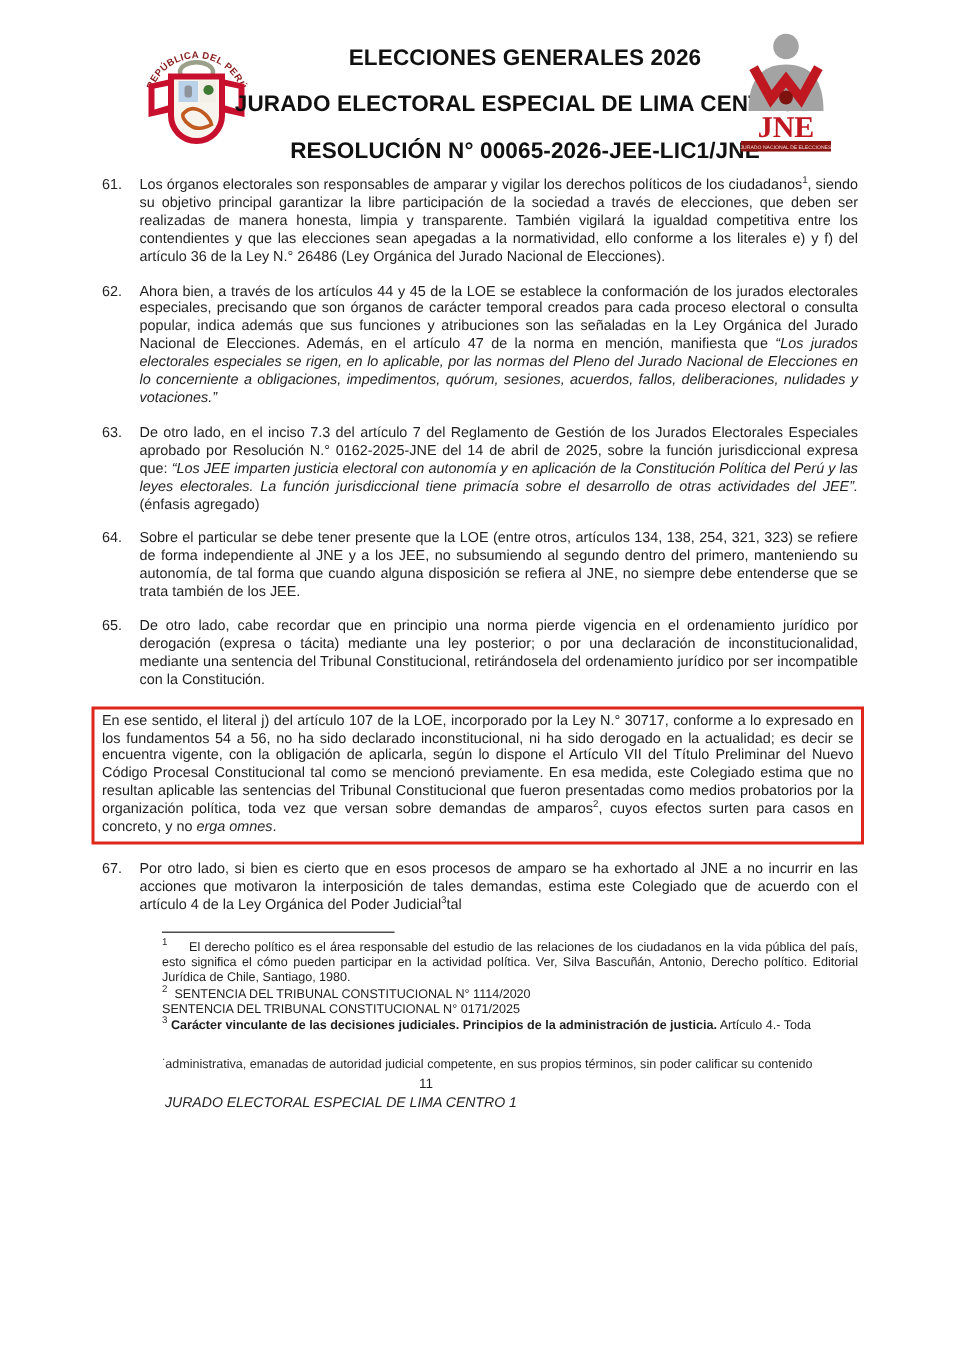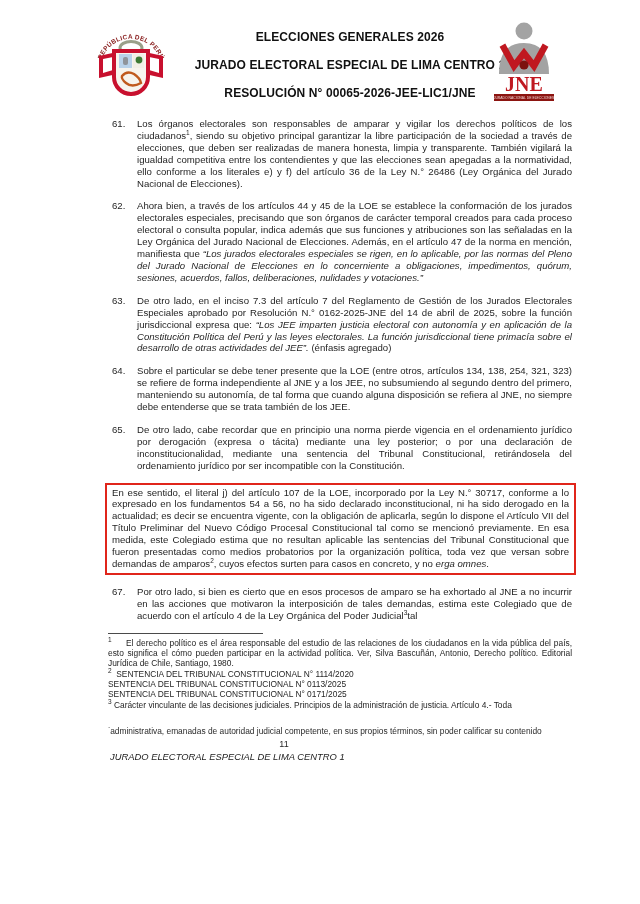--- a/index.html
+++ b/index.html
@@ -5,29 +5,29 @@
   html,body { margin:0; padding:0; background:#ffffff; }
   .page {
     position:relative; width:640px; height:904px; background:#ffffff;
     font-family:"Liberation Sans", sans-serif; color:#1f1f1f; overflow:hidden;
   }
   
   .header { position:relative; height:96px; padding-top:20px; }
   .coat { position:absolute; left:92px; top:18px; width:78px; height:88px; }
   .jne-logo { position:absolute; left:493px; top:20px; width:62px; height:84px; }
   .titles { position:absolute; left:150px; right:90px; top:30px; text-align:center; }
-  .titles .t-line { font-weight:bold; font-size:12px; color:#111; margin-bottom:14px; letter-spacing:.1px; }
+  .titles .t-line { font-weight:bold; font-size:15px; color:#111; margin-bottom:14px; letter-spacing:.1px; }
   
-  .content { margin:2px 68px 0 112px; }
+  .content { margin:2px 68px 0 68px; }
   .para { display:flex; margin-bottom:11px; font-size:9.6px; line-height:11.9px; }
   .pnum { flex:none; width:25px; color:#1f1f1f; }
   .ptext { flex:1; text-align:justify; }
   .ptext.boxed { border:2px solid #e0251b; padding:2px 5px 3px 5px; margin-left:-7px; margin-right:-4px; }
   .seg-i  { font-style:italic; }
-  .seg-b  { font-weight:normal; }
+  .seg-b  { font-weight:bold; }
   .seg-bi { font-weight:normal; font-style:italic; }
   .seg-sup{ vertical-align:super; font-size:6.5px; line-height:0; }
   
   .fn-area { margin:4px 68px 0 108px; }
   .fn-sep { width:155px; border-top:1px solid #4a4a4a; margin-bottom:4px; }
   .fn { font-size:8.4px; line-height:10.3px; text-align:justify; }
   .fn-line { font-size:8.4px; line-height:10.3px; }
   .fn3 { margin-top:1px; }
   .fn-cont { margin-top:15px; font-size:8.4px; line-height:10.3px; color:#2a2a2a; }
   
@@ -115,21 +115,20 @@
     <div class="para">
       <div class="pnum">67.</div>
       <div class="ptext"><span>Por otro lado, si bien es cierto que en esos procesos de amparo se ha exhortado al JNE a no incurrir en las acciones que motivaron la interposición de tales demandas, estima este Colegiado que de acuerdo con el artículo 4 de la Ley Orgánica del Poder Judicial</span><span class="seg-sup">3</span><span>tal</span></div>
     </div>
   </div>
 
   <div class="fn-area">
     <div class="fn-sep"></div>
     <div class="fn"><span class="seg-sup">1</span><span>&nbsp;&nbsp;&nbsp;&nbsp;&nbsp;El derecho político es el área responsable del estudio de las relaciones de los ciudadanos en la vida pública del país, esto significa el cómo pueden participar en la actividad política. Ver, Silva Bascuñán, Antonio, Derecho político. Editorial Jurídica de Chile, Santiago, 1980.</span></div>
     <div class="fn-line"><span class="seg-sup">2</span><span>&nbsp;&nbsp;SENTENCIA DEL TRIBUNAL CONSTITUCIONAL N° 1114/2020</span></div>
-    <div class="fn-line">SENTENCIA DEL TRIBUNAL CONSTITUCIONAL N° 0113/2025</div>
     <div class="fn-line">SENTENCIA DEL TRIBUNAL CONSTITUCIONAL N° 0171/2025</div>
     <div class="fn-line fn3"><span class="seg-sup">3</span><span>&nbsp;</span><span class="seg-b">Carácter vinculante de las decisiones judiciales. Principios de la administración de justicia.</span><span> Artículo 4.- Toda</span></div>
     <div class="fn-cont"><span class="seg-sup">·</span><span>administrativa, emanadas de autoridad judicial competente, en sus propios términos, sin poder calificar su contenido</span></div>
   </div>
 
   <div class="page-num">11</div>
   <div class="footer">
     <div>JURADO ELECTORAL ESPECIAL DE LIMA CENTRO 1</div>
   </div>
 

